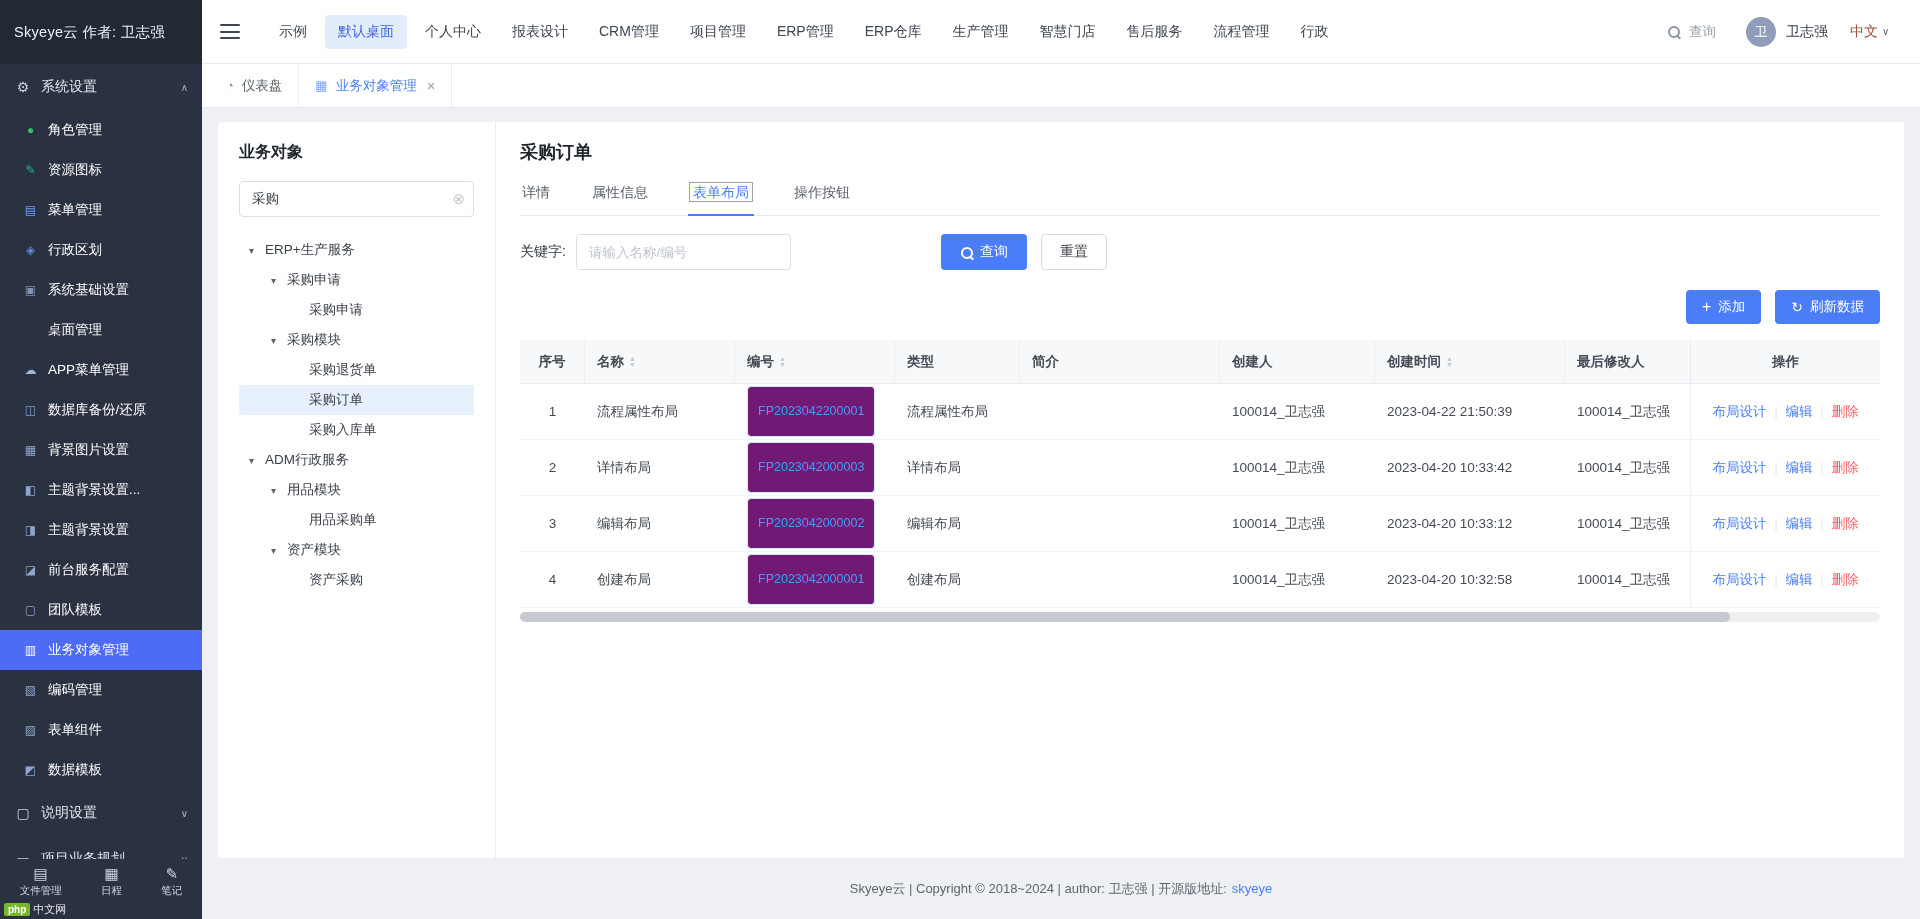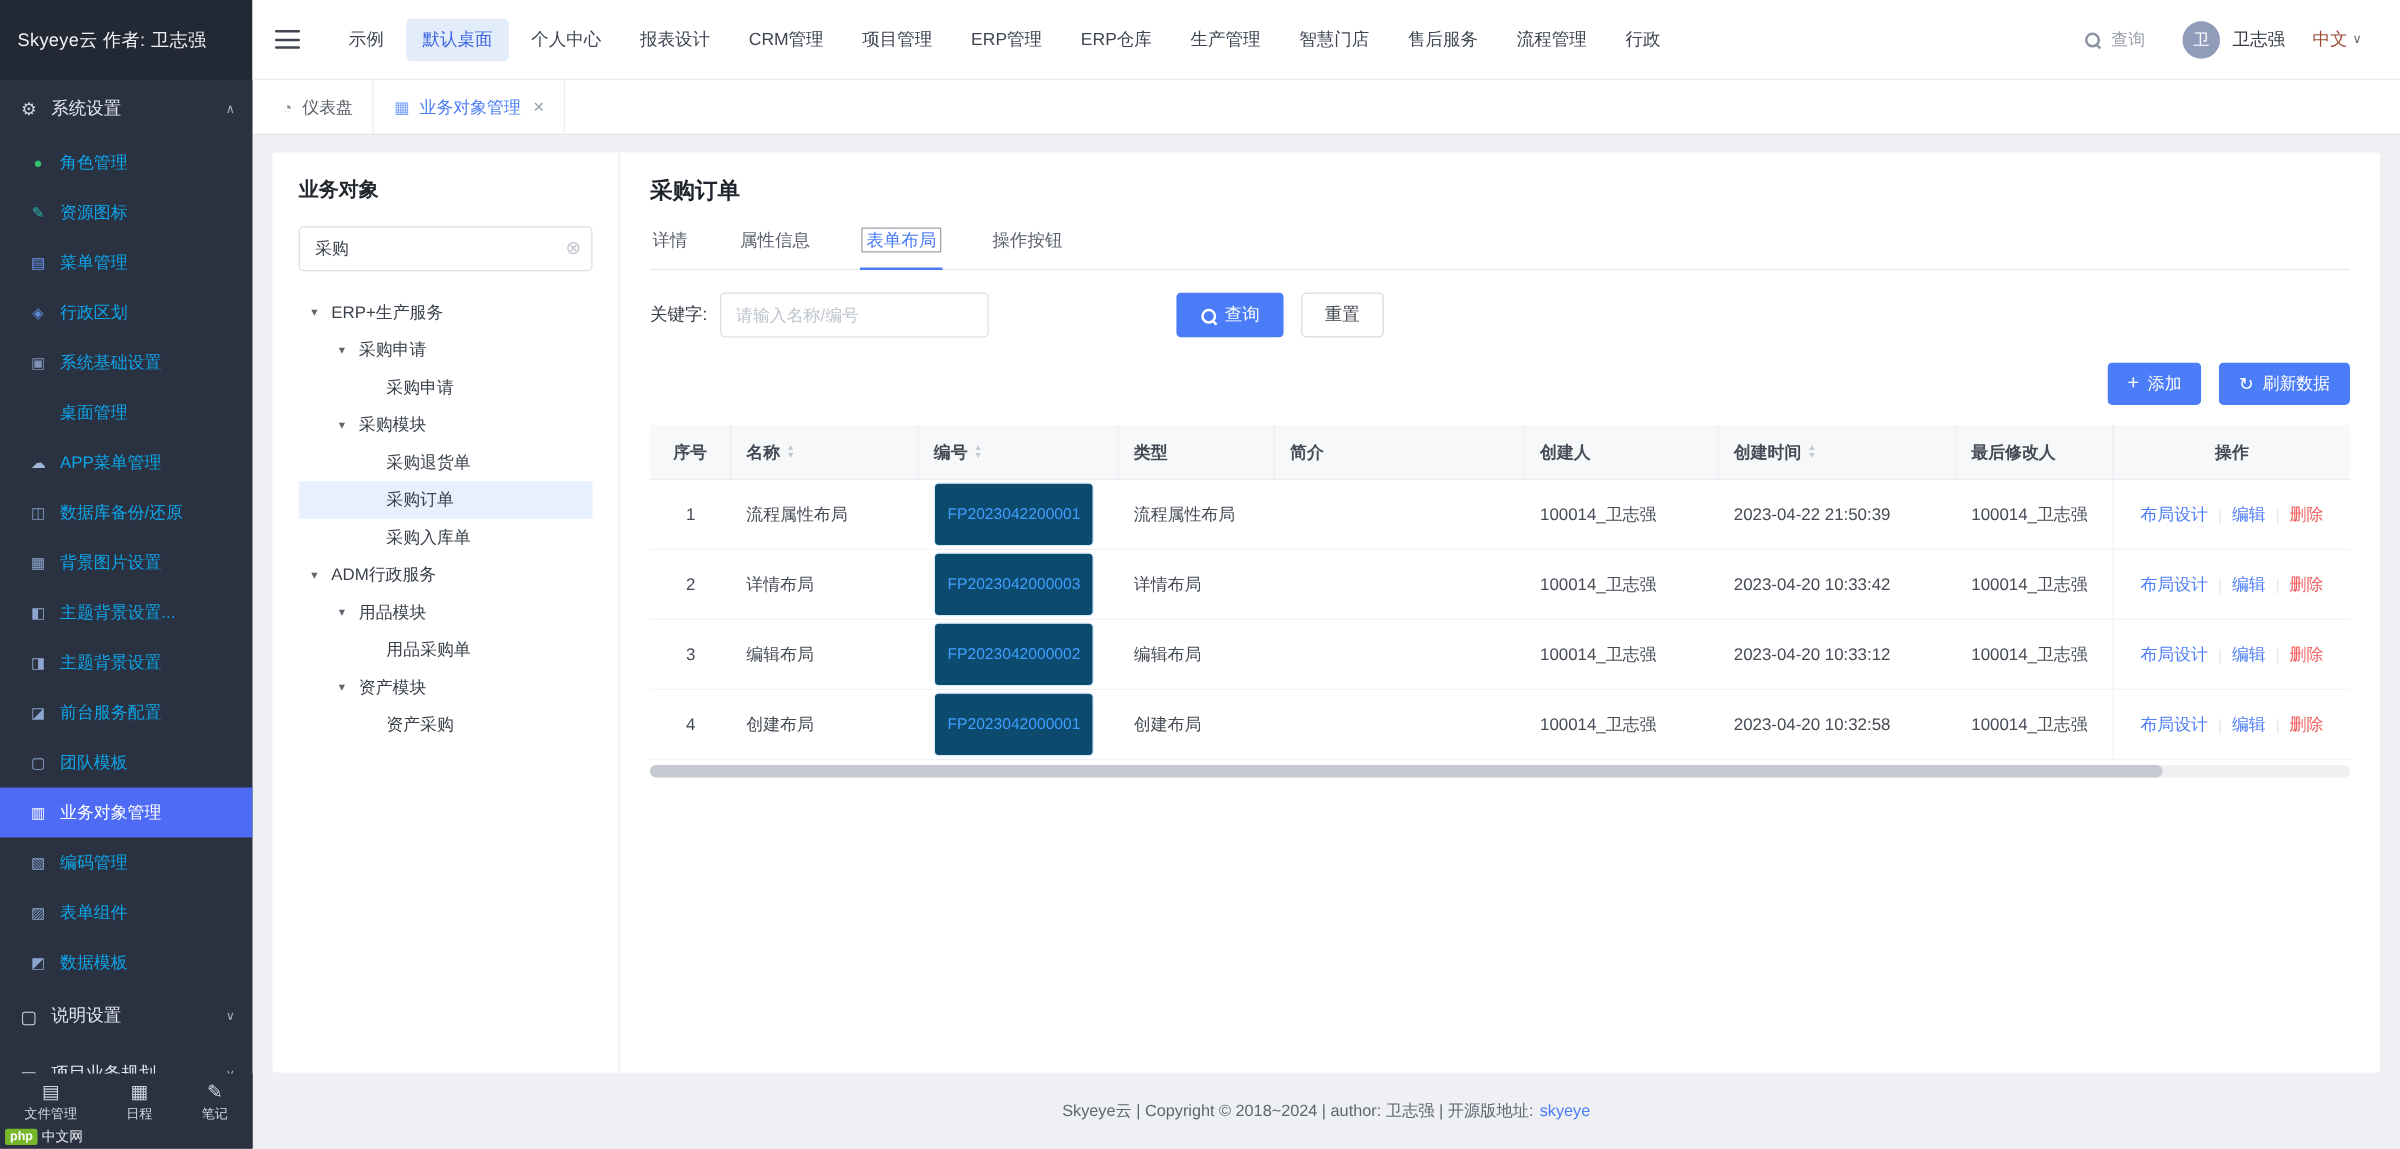--- a/index.html
+++ b/index.html
@@ -29,21 +29,21 @@
 
 .sidebar{position:absolute;top:64px;left:0;bottom:0;width:202px;background:#2a3140;z-index:9}
 .side-menu{height:calc(100% - 60px);overflow:hidden}
 .side-group{height:46px;display:flex;align-items:center;padding:0 14px;cursor:pointer}
 .g-icon{width:18px;font-size:14px;color:#cdd3dd;margin-right:9px;text-align:center;flex:none}
 .g-label{flex:1;font-size:14px;color:#e2e6ee;white-space:nowrap;overflow:hidden;text-overflow:ellipsis}
 .g-chev{font-size:10px;color:#aab1bd;flex:none}
 .side-item{height:40px;display:flex;align-items:center;padding:0 10px 0 22px;cursor:pointer}
 .side-item.active{background:#4d6bf5}
 .s-icon{width:17px;font-size:12px;margin-right:9px;text-align:center;color:#93a7cc;flex:none}
-.s-label{font-size:13.5px;color:#0ea5e9;white-space:nowrap;overflow:hidden;text-overflow:ellipsis}
+.s-label{font-size:13.5px;color:#ffffff;white-space:nowrap;overflow:hidden;text-overflow:ellipsis}
 .side-item.active .s-label{color:#fff}
 .side-item.active .s-icon{color:#fff!important}
 .side-footer{position:absolute;bottom:0;left:0;width:100%;height:60px;display:flex;align-items:flex-start;padding-top:7px;justify-content:space-around;background:#2a3140}
 .sf-item{display:flex;flex-direction:column;align-items:center;gap:3px;cursor:pointer}
 .sf-icon{font-size:15px;color:#cfd5de;line-height:1}
 .sf-label{font-size:10.5px;color:#cfd5de}
 .watermark{position:absolute;bottom:2px;left:4px;display:flex;align-items:center;gap:3px;z-index:30}
 .wm-php{background:#76b82a;color:#fff;font-weight:700;font-size:10px;padding:1px 4px;border-radius:2px}
 .wm-txt{color:#e8eaec;font-size:11px}
 
@@ -94,21 +94,21 @@
 
 .table-area{margin-top:16px;position:relative}
 .table-scroll{overflow:hidden;position:relative;width:100%}
 .tbl{width:1520px}
 .t-header{display:flex;background:#f7f8fa;height:44px;border-bottom:1px solid #e9ebef}
 .th{display:flex;align-items:center;padding:0 12px;font-size:13.5px;font-weight:700;color:#444b55}
 .th:not(.c8){border-right:1px solid #eceef2}
 .th.c0,.td.c0{justify-content:center;padding:0}
 .tr{display:flex;height:56px;border-bottom:1px solid #f0f2f5;background:#fff}
 .td{display:flex;align-items:center;padding:0 12px;font-size:13.5px;color:#454b55;overflow:hidden;white-space:nowrap}
-.tag{border:1px solid #d9ecff;background:#0c4a6e;color:#409eff;font-size:12.5px;padding:17px 10px;border-radius:4px;line-height:1.2;cursor:default}
+.tag{border:1px solid #d9ecff;background:#701a75;color:#409eff;font-size:12.5px;padding:17px 10px;border-radius:4px;line-height:1.2;cursor:default}
 .sorter{display:inline-flex;flex-direction:column;margin-left:5px;cursor:pointer}
 .sorter i{font-style:normal;font-size:7px;line-height:6px;color:#c4c8d0}
 .op-col{position:absolute;top:0;right:0;width:190px;background:#fff}
 .op-head{height:44px;background:#f7f8fa;border-left:1px solid #e7e9ee;border-bottom:1px solid #e9ebef;display:flex;align-items:center;justify-content:center;font-size:13.5px;font-weight:700;color:#444b55}
 .op-cell{height:56px;background:#fff;border-left:1px solid #f0f2f5;border-bottom:1px solid #f0f2f5;display:flex;align-items:center;justify-content:center;gap:8px}
 .action-link{font-size:13.5px;color:#4c7df8;cursor:pointer;white-space:nowrap}
 .action-link.danger{color:#f15b5b}
 .sep{color:#e1e4e9;font-size:12px}
 .fake-scrollbar{margin-top:4px;height:10px;background:#eef0f2;border-radius:5px;position:relative}
 .fake-scrollbar .thumb{position:absolute;left:0;top:0;height:10px;width:89%;background:#c6c9cf;border-radius:5px;cursor:pointer}

